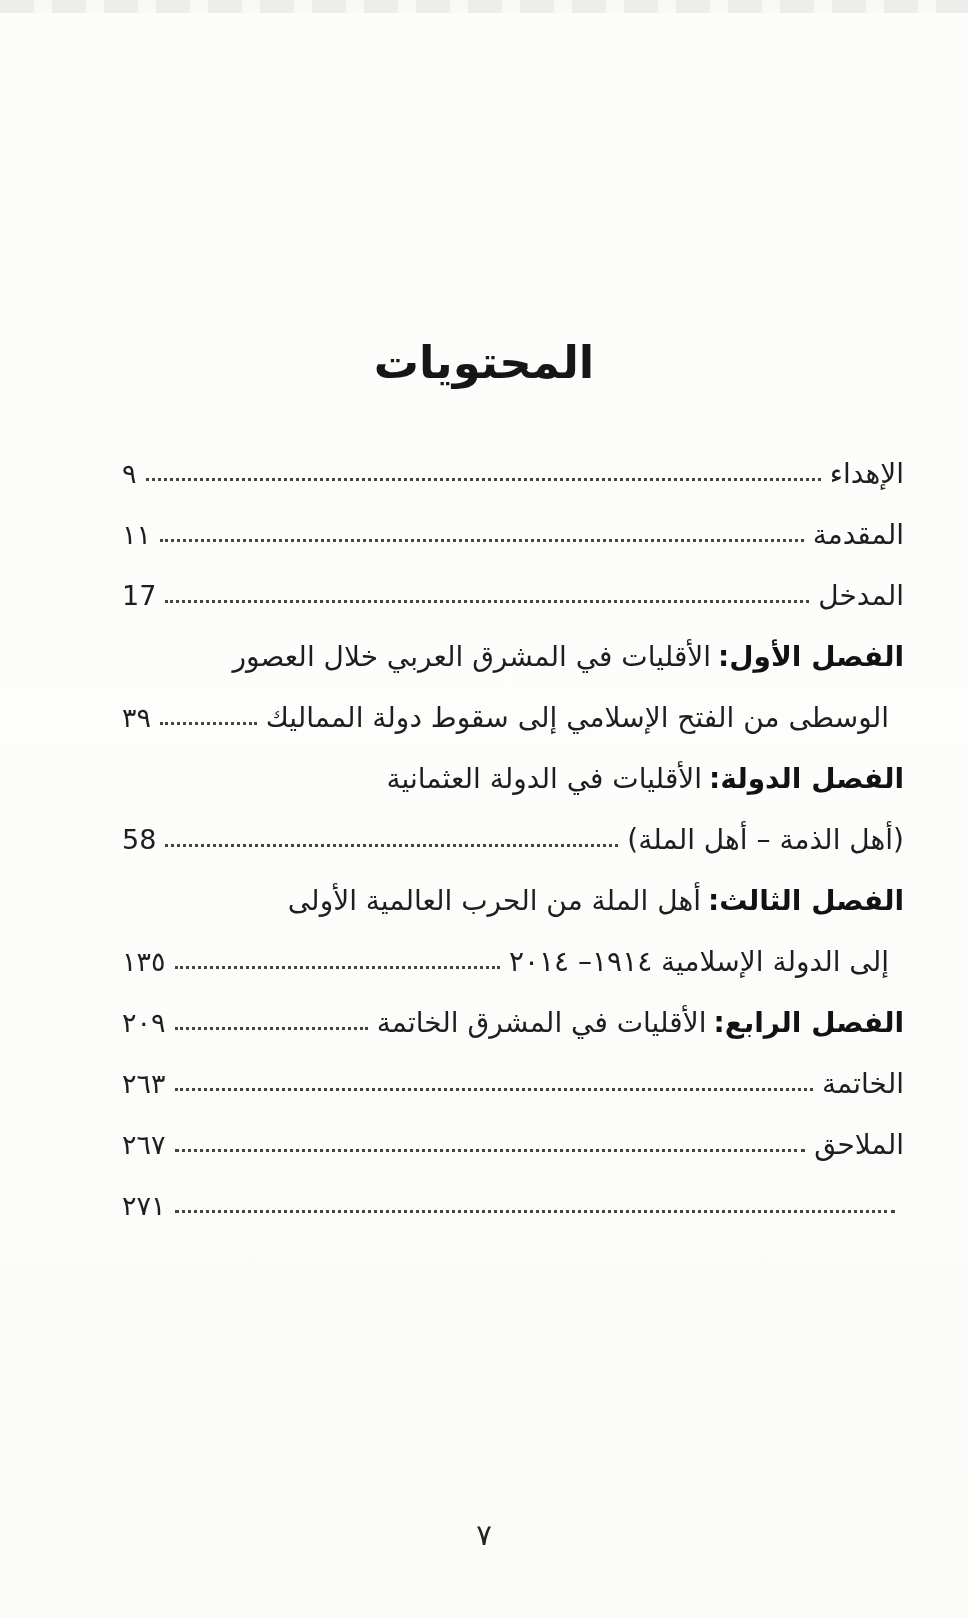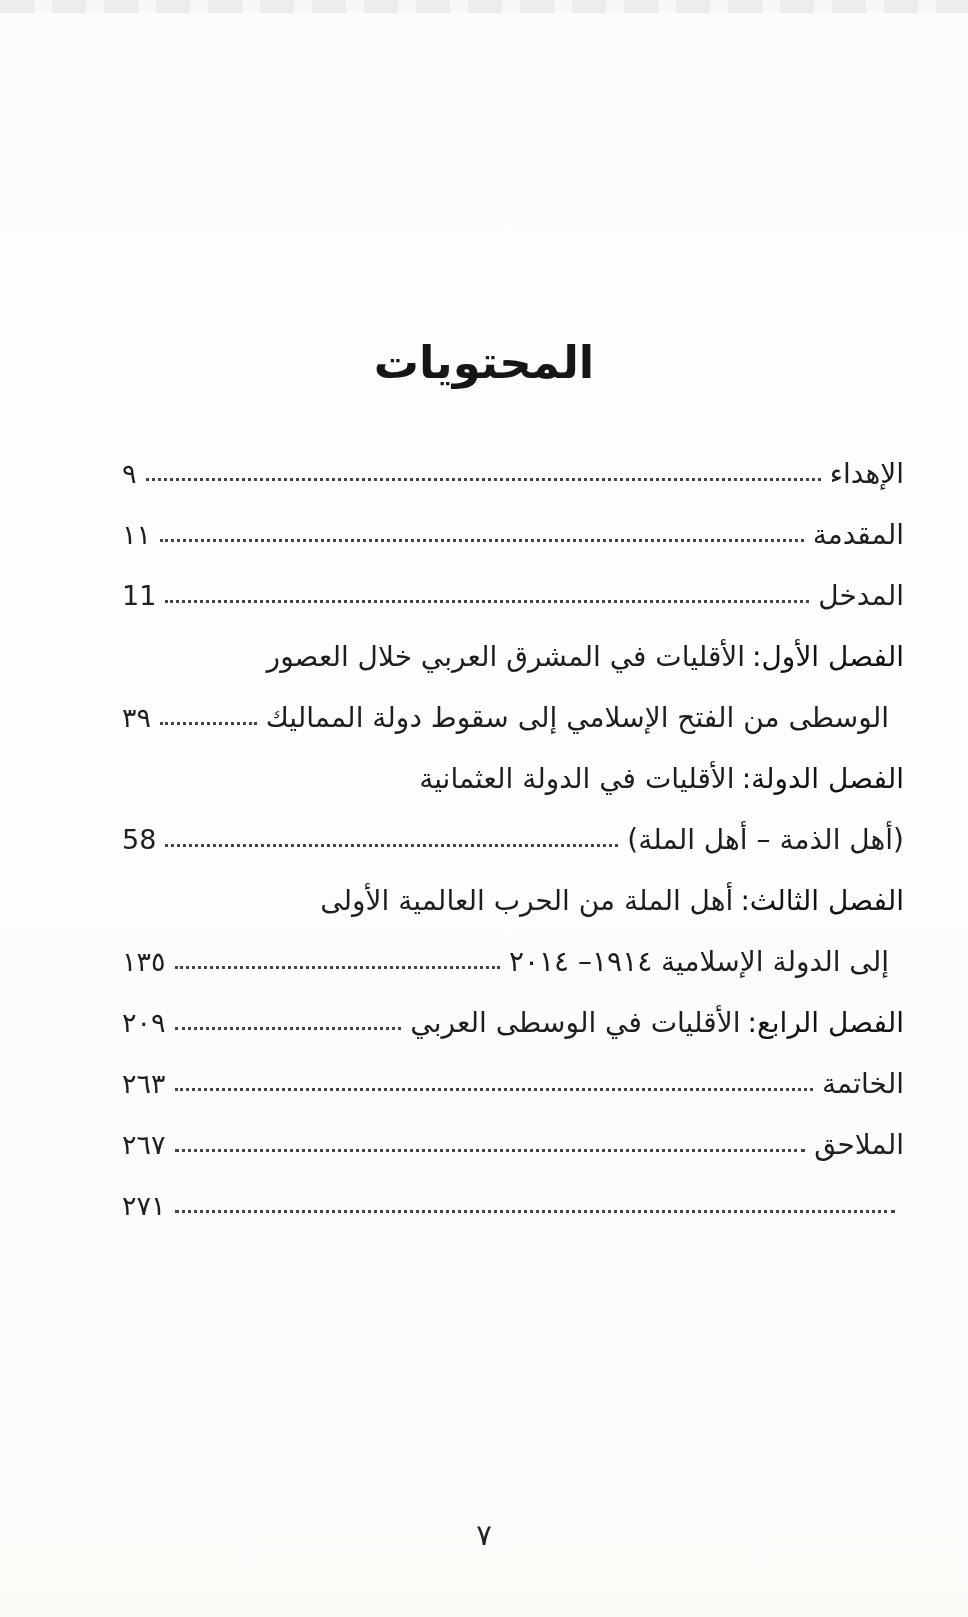--- a/index.html
+++ b/index.html
@@ -41,21 +41,21 @@
   }
   .row {
     display: flex;
     align-items: flex-end;
     height: 61px;
     font-size: 28px;
     line-height: 1.25;
   }
   .row .label { white-space: nowrap; }
   .row .prefix {
-    font-weight: normal;
+    font-weight: bold;
     color: #121212;
     margin-inline-end: 7px;
   }
   .leader {
     flex: 1 1 auto;
     min-width: 14px;
     border-bottom: 3px dotted #444441;
     margin: 0 9px 10px 9px;
   }
   .pagenum {
@@ -91,21 +91,21 @@
 
     <div class="row">
       <span class="label">المقدمة</span>
       <span class="leader"></span>
       <span class="pagenum">١١</span>
     </div>
 
     <div class="row">
       <span class="label">المدخل</span>
       <span class="leader"></span>
-      <span class="pagenum">11</span>
+      <span class="pagenum">17</span>
     </div>
 
     <div class="row">
       <span class="label"><b class="prefix">الفصل الأول:</b><span>الأقليات في المشرق العربي خلال العصور</span></span>
     </div>
 
     <div class="row indent">
       <span class="label">الوسطى من الفتح الإسلامي إلى سقوط دولة المماليك</span>
       <span class="leader"></span>
       <span class="pagenum">٣٩</span>
@@ -125,21 +125,21 @@
       <span class="label"><b class="prefix">الفصل الثالث:</b><span>أهل الملة من الحرب العالمية الأولى</span></span>
     </div>
 
     <div class="row indent">
       <span class="label">إلى الدولة الإسلامية ١٩١٤– ٢٠١٤</span>
       <span class="leader"></span>
       <span class="pagenum">١٣٥</span>
     </div>
 
     <div class="row">
-      <span class="label"><b class="prefix">الفصل الرابع:</b><span>الأقليات في الوسطى العربي</span></span>
+      <span class="label"><b class="prefix">الفصل الرابع:</b><span>الأقليات في المشرق الخاتمة</span></span>
       <span class="leader"></span>
       <span class="pagenum">٢٠٩</span>
     </div>
 
     <div class="row">
       <span class="label">الخاتمة</span>
       <span class="leader"></span>
       <span class="pagenum">٢٦٣</span>
     </div>
 

